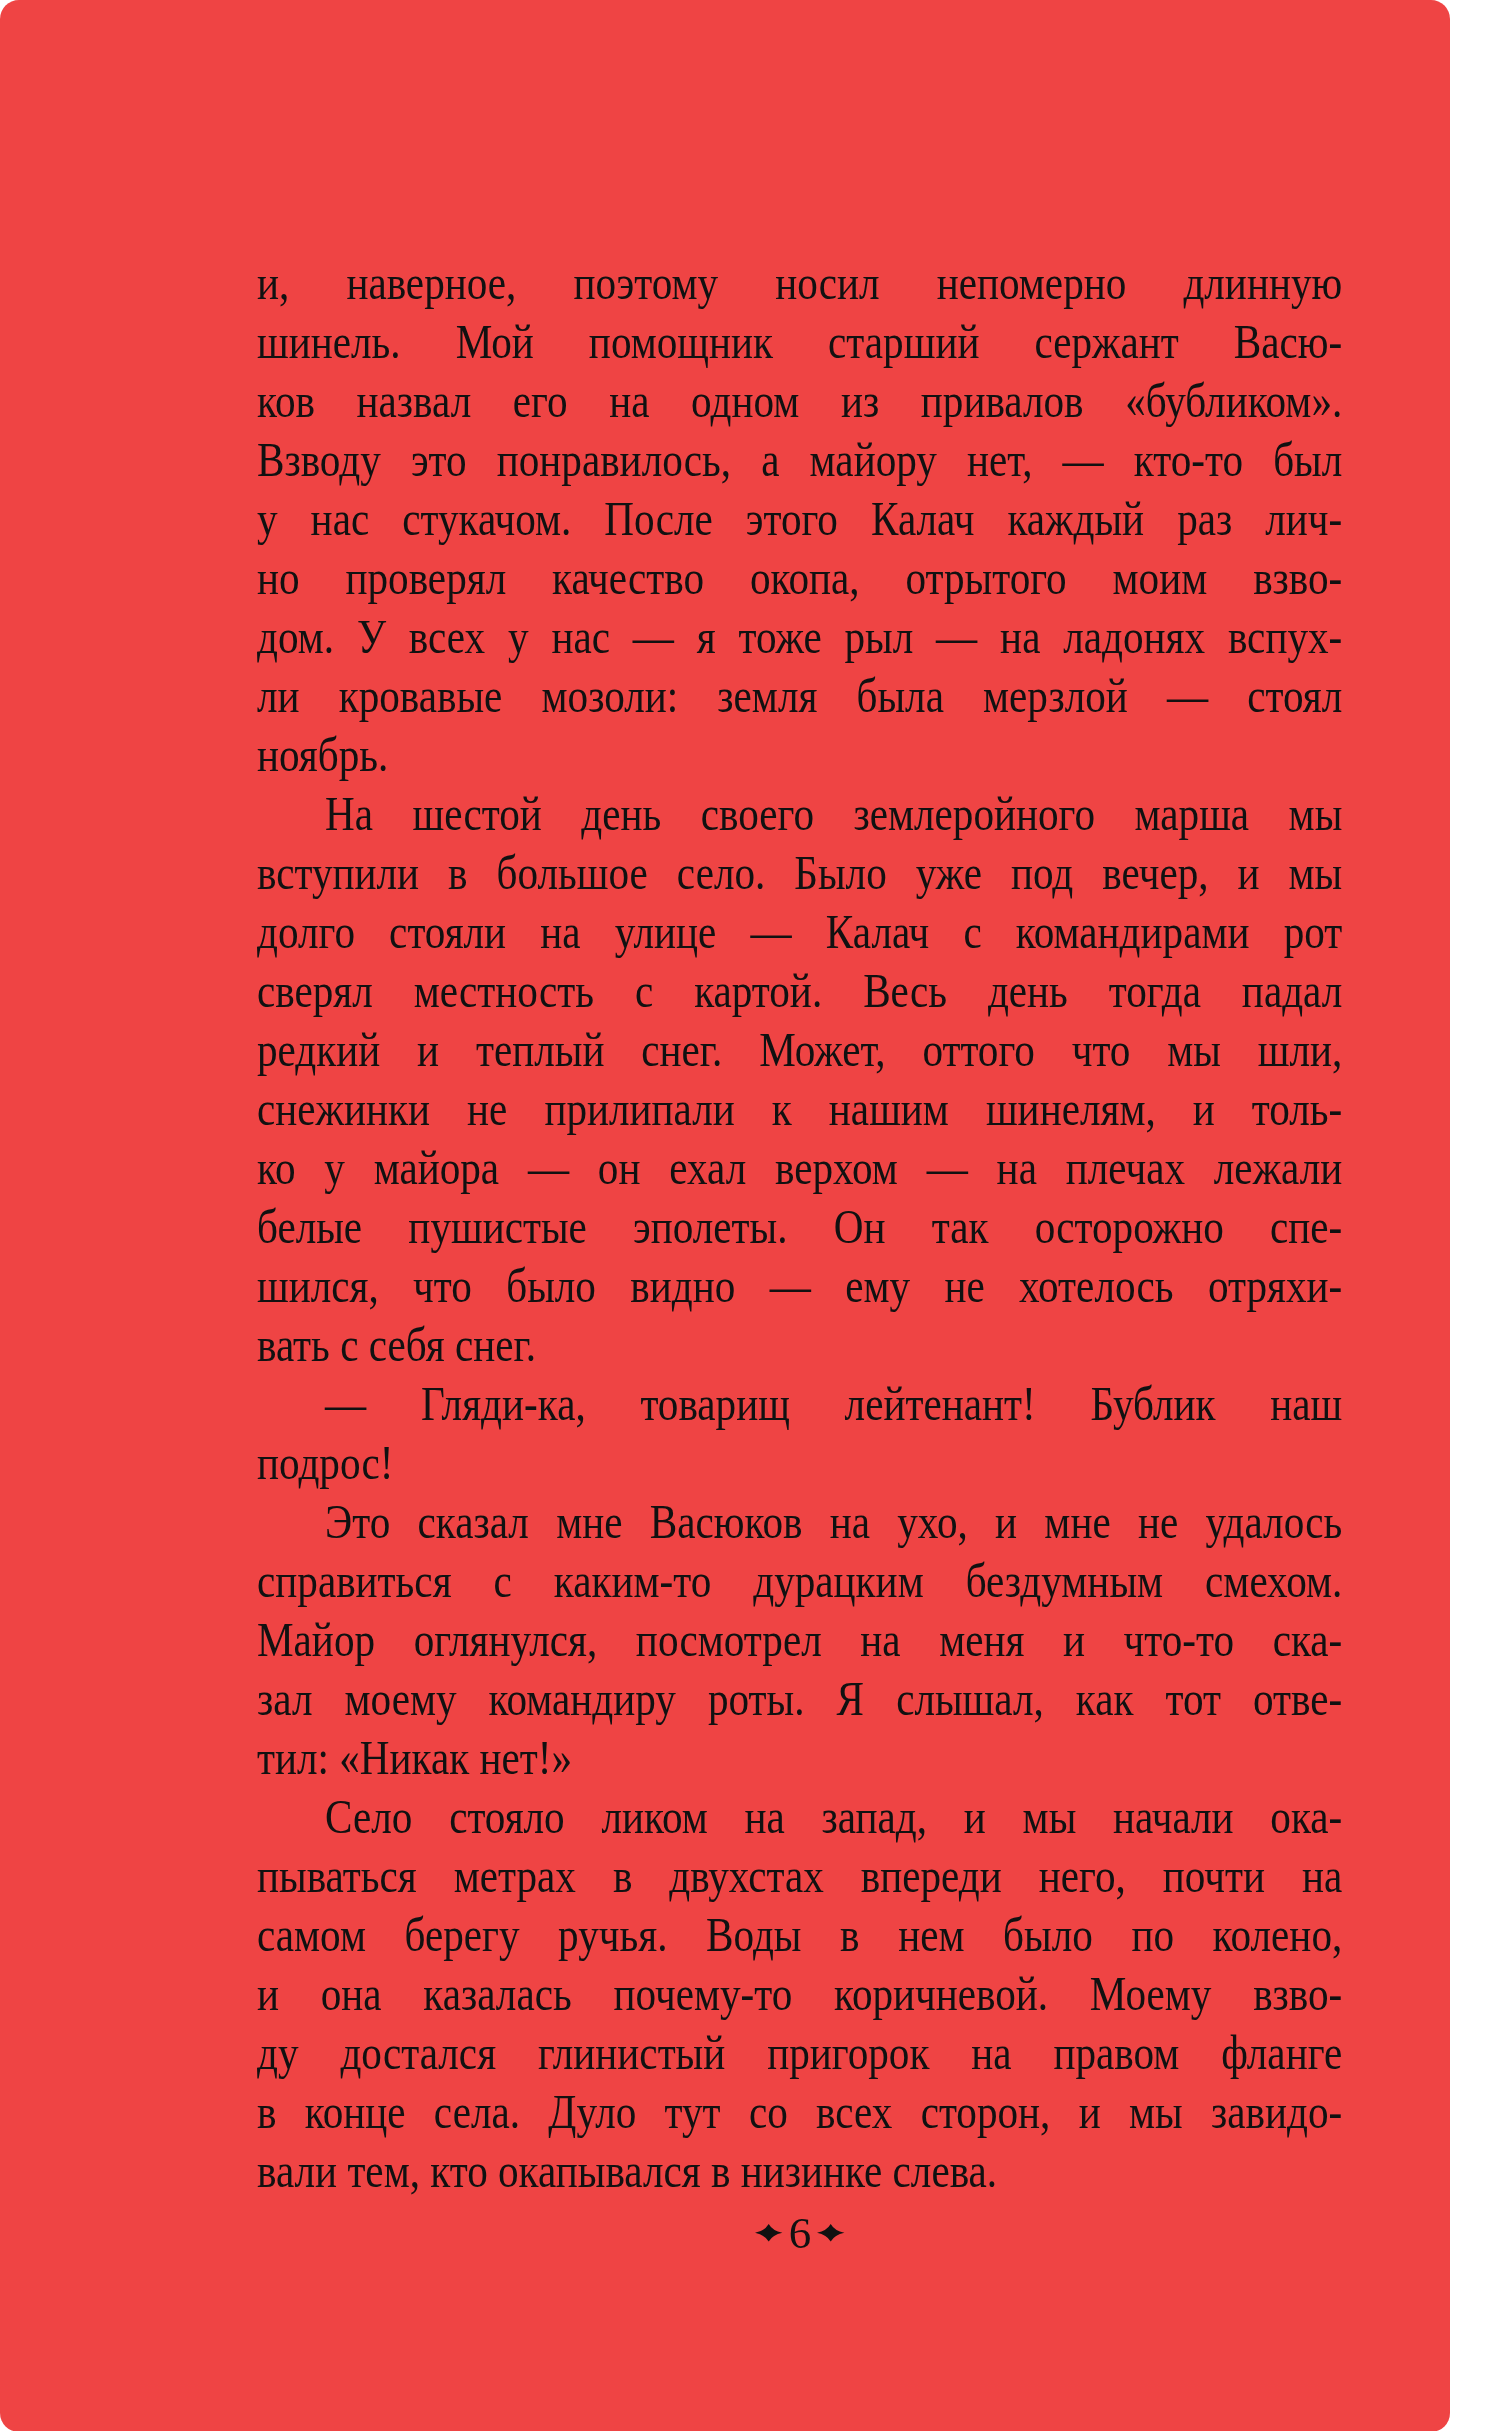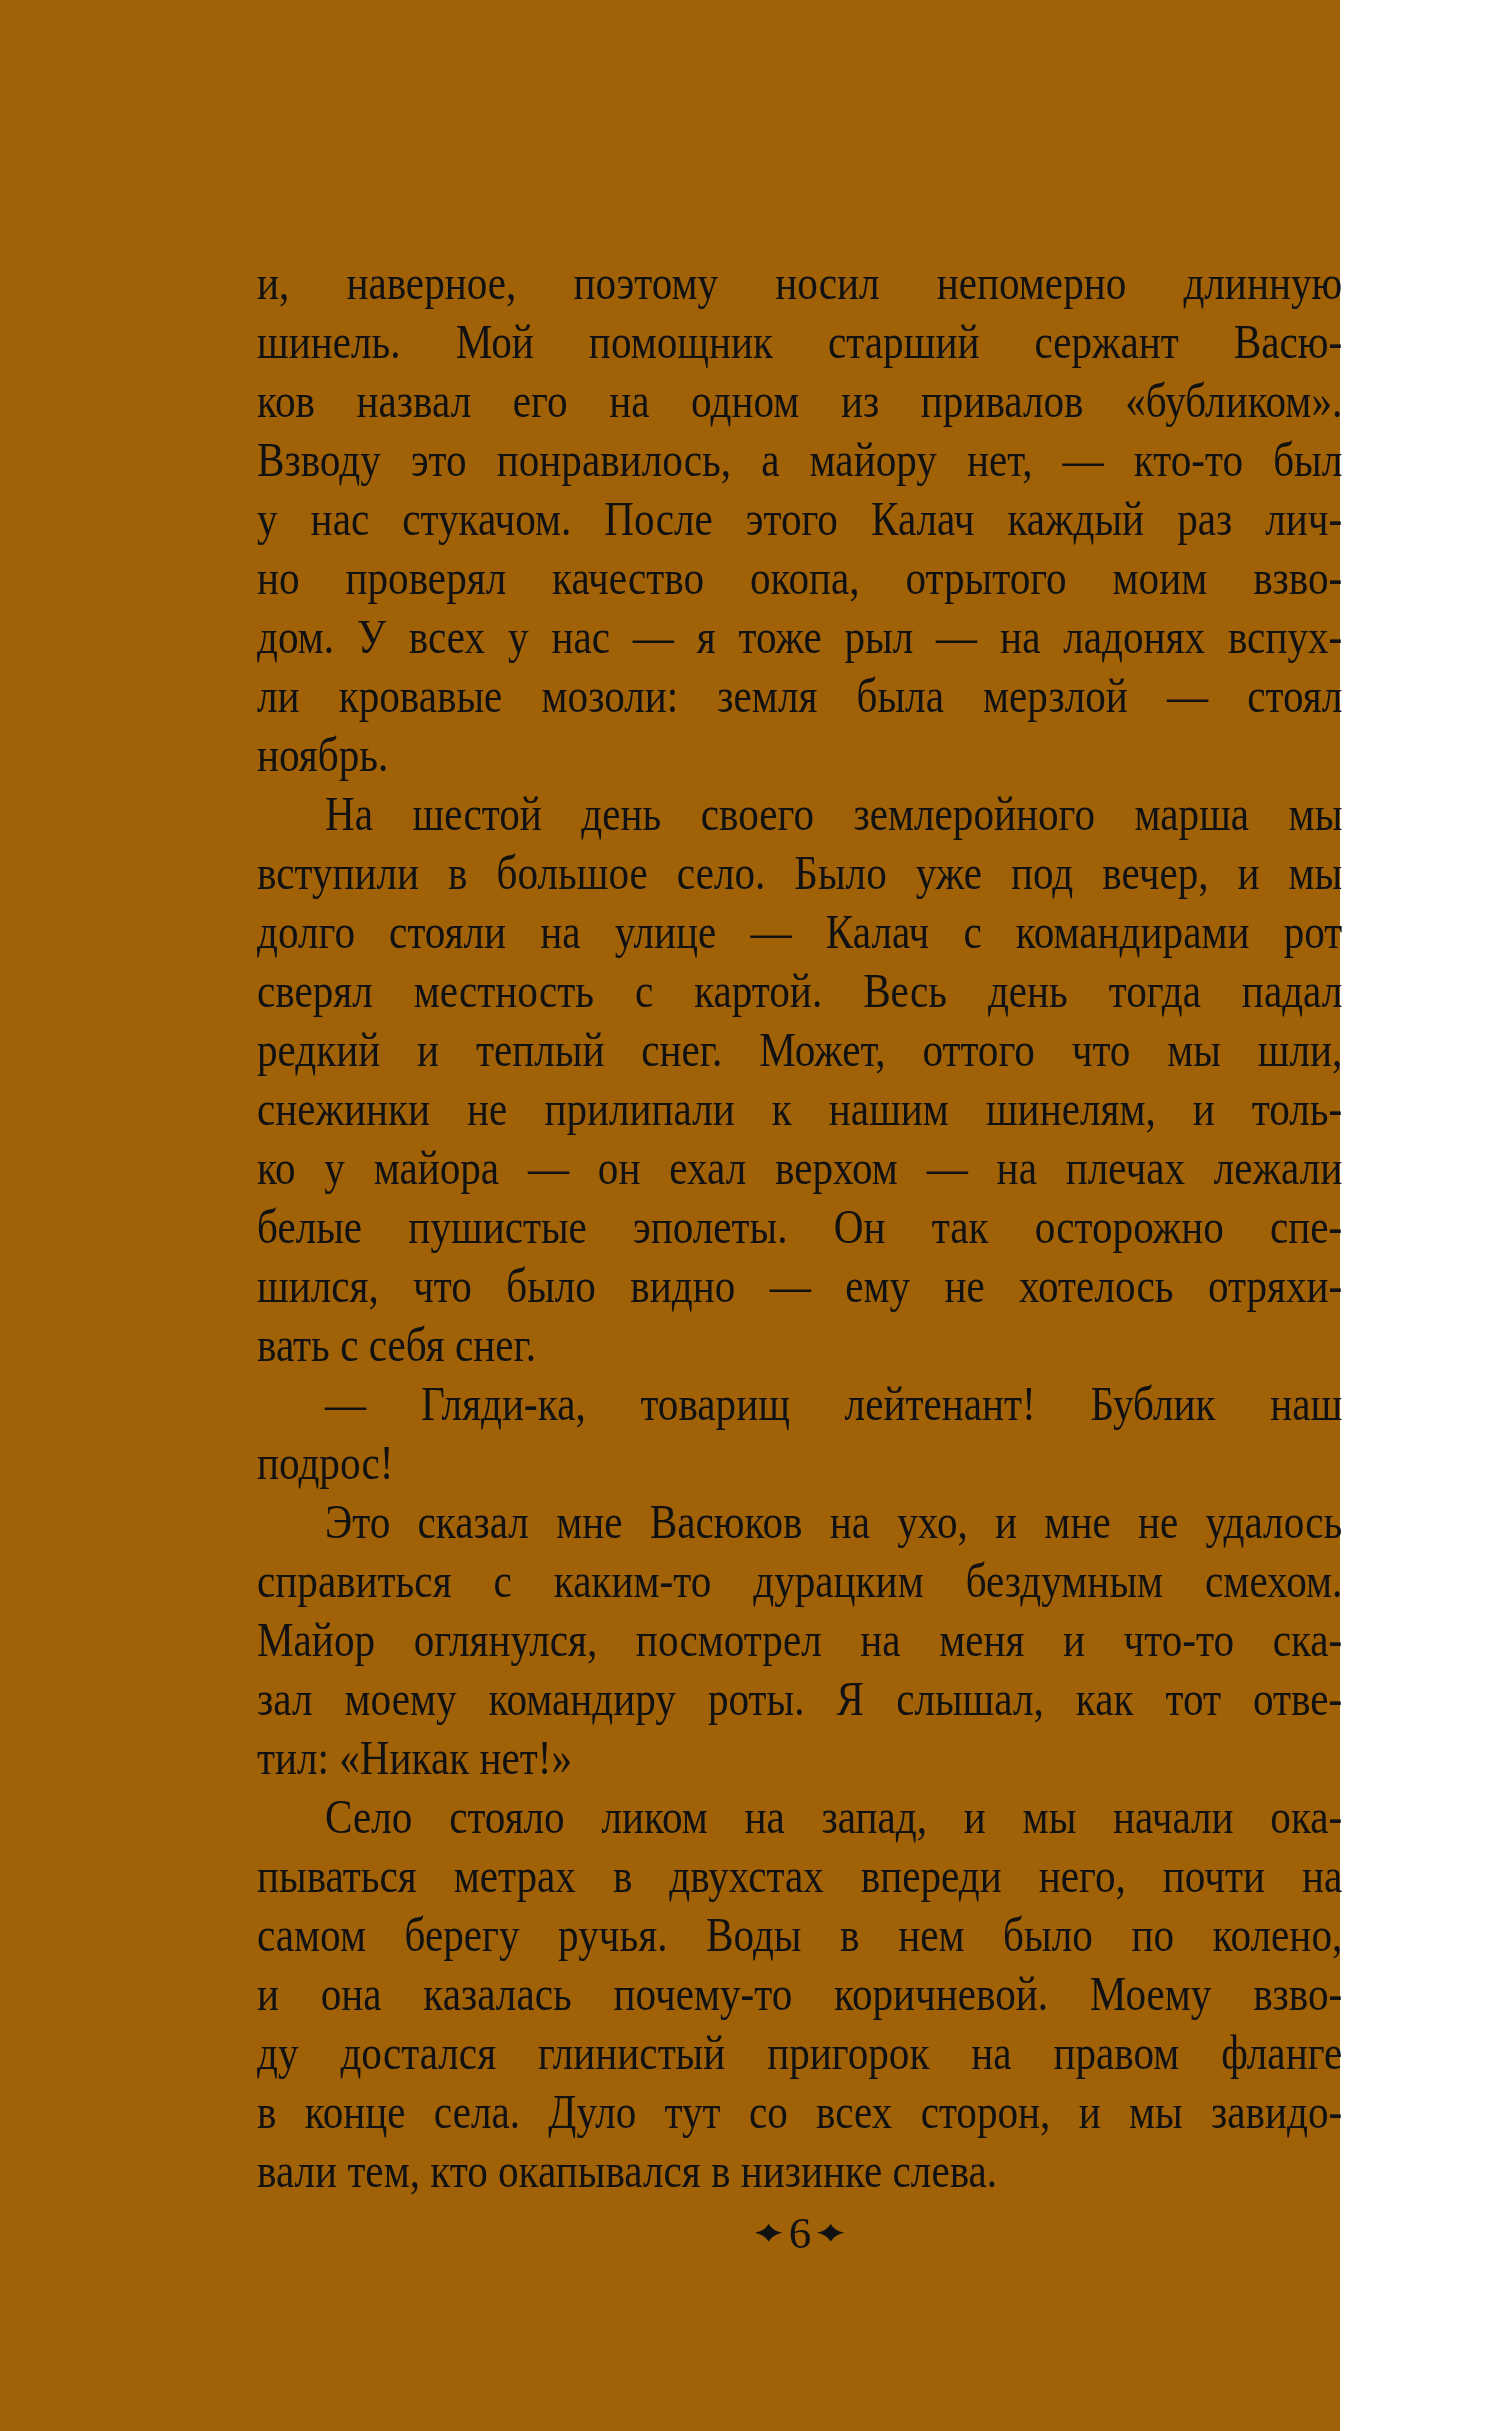--- a/index.html
+++ b/index.html
@@ -1,17 +1,17 @@
 <!DOCTYPE html>
 <html><head>
 <meta charset="utf-8">
 <style>
   html, body { margin:0; padding:0; background:#ffffff; }
   body { width:1506px; height:2432px; position:relative; overflow:hidden; }
-  .page { position:absolute; left:0; top:0; width:1340px; height:2432px; background:#a16207; }
+  .page { position:absolute; left:0; top:0; width:1450px; height:2432px; background:#ef4444;border-radius:19px; }
   .text-block {
     position:absolute; left:257px; top:253px;
     width:1292px; 
     transform: scaleX(0.84); transform-origin: 0 0;
     font-family: "Liberation Serif", "DejaVu Serif", serif;
     font-size:49px; line-height:59px; color:#111111;
   }
   .line { display:block; white-space:nowrap; height:59px; text-align:justify; text-align-last:justify; }
   .line.last { text-align-last:left; }
   .line.indent { padding-left:81px; }

